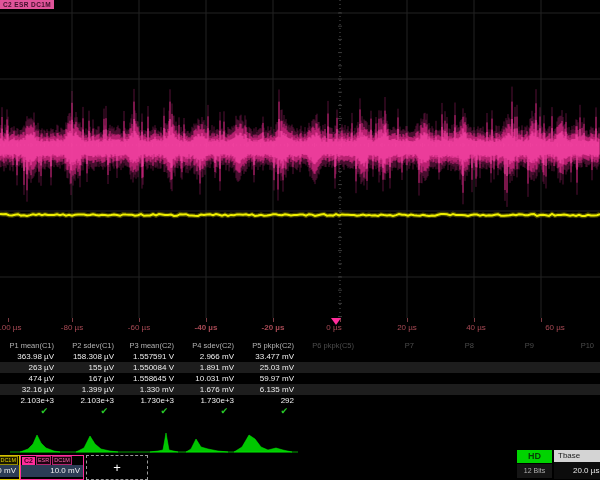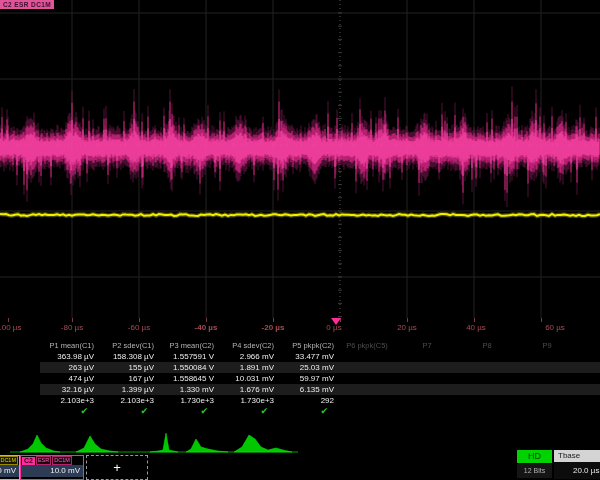--- a/index.html
+++ b/index.html
@@ -8,43 +8,43 @@
   #wave{position:absolute;top:0;left:0;}
   .trace-label{position:absolute;top:0;left:0;background:#e0549a;color:#40102c;
                font-size:6.5px;line-height:9px;padding:0 3px;font-weight:bold;letter-spacing:.4px;}
   .time-axis{position:absolute;top:318px;left:0;width:600px;height:22px;}
   .tlabel{position:absolute;top:5px;transform:translateX(-50%);font-size:8px;color:#a84a55;white-space:nowrap;}
   .ttick{position:absolute;top:0;width:1px;height:4px;background:#7c3a42;}
   .trigger-flag{position:absolute;top:318px;left:331px;width:0;height:0;
                 border-left:5px solid transparent;border-right:5px solid transparent;
                 border-top:7px solid #ff2d9b;}
   .measure-table{position:absolute;top:340px;left:0;width:600px;}
-  .mrow{display:grid;grid-template-columns:repeat(10,60px);height:11px;line-height:11px;margin-left:40px;}
+  .mrow{display:grid;grid-template-columns:repeat(10,60px);height:11px;line-height:11px;}
   .mrow.stripe{background:#1d1d1d;}
   .mcell{text-align:right;padding-right:6px;font-size:8px;color:#ededed;overflow:hidden;white-space:nowrap;}
   .mhead .mcell{color:#b4b4b4;font-size:7.5px;}
-  .mcell.dim{color:#4c4c4c;text-align:center;}
+  .mcell.dim{color:#4c4c4c;}
   .mcell.check{color:#27c827;font-size:9px;padding-right:12px;}
   #histicons{position:absolute;top:429px;left:0;}
   .bottom-bar{position:absolute;top:455px;left:0;width:600px;height:25px;}
   .desc{position:absolute;top:0;height:23px;border:1px solid;background:#000;}
   .row-top{height:9px;display:flex;align-items:center;gap:1px;padding:0 1px;background:#000;}
   .desc-val{height:12px;background:#2c3c55;color:#f0f0f0;font-size:8px;line-height:12px;
             text-align:right;padding-right:3px;white-space:nowrap;}
   .c1{left:-46px;width:64px;border-color:#d6c000;}
   .c2{left:20px;width:62px;border-color:#ff2d9b;}
   .chan-badge{background:#ff2d9b;color:#3c0020;font-weight:bold;font-size:7px;padding:0 2px;
               height:8px;line-height:8px;}
   .badge-outline{font-size:5.5px;height:7px;line-height:7px;padding:0 1px;border:1px solid;white-space:nowrap;}
   .badge-outline.pink{color:#ff6ab2;border-color:#b3246e;background:#1c0410;}
   .badge-outline.yellow{color:#e0d000;border-color:#958a00;background:#1a1800;margin-left:auto;}
   .add-box{position:absolute;left:86px;top:0;width:60px;height:23px;border:1px dashed #9a9a9a;
            color:#fff;text-align:center;line-height:23px;font-size:13px;}
   .hd-badge{position:absolute;left:517px;top:-5px;width:35px;height:13px;background:#00d300;
-            color:#063c06;text-align:center;font-size:9px;font-weight:normal;line-height:13px;}
+            color:#063c06;text-align:center;font-size:9px;font-weight:bold;line-height:13px;}
   .hd-bits{position:absolute;left:517px;top:9px;width:35px;height:14px;background:#151515;
            color:#b0b0b0;font-size:7px;text-align:center;line-height:14px;}
   .tbase-box{position:absolute;left:554px;top:-5px;width:70px;height:29px;}
   .tbase-head{height:12px;background:#d4d4d4;color:#1a1a1a;font-size:8px;line-height:12px;padding-left:4px;}
   .tbase-val{height:17px;background:#0c0c0c;color:#e8e8e8;font-size:8px;line-height:17px;padding-left:19px;white-space:nowrap;}
 </style>
 </head>
 <body>
 
 <div class="screen">

